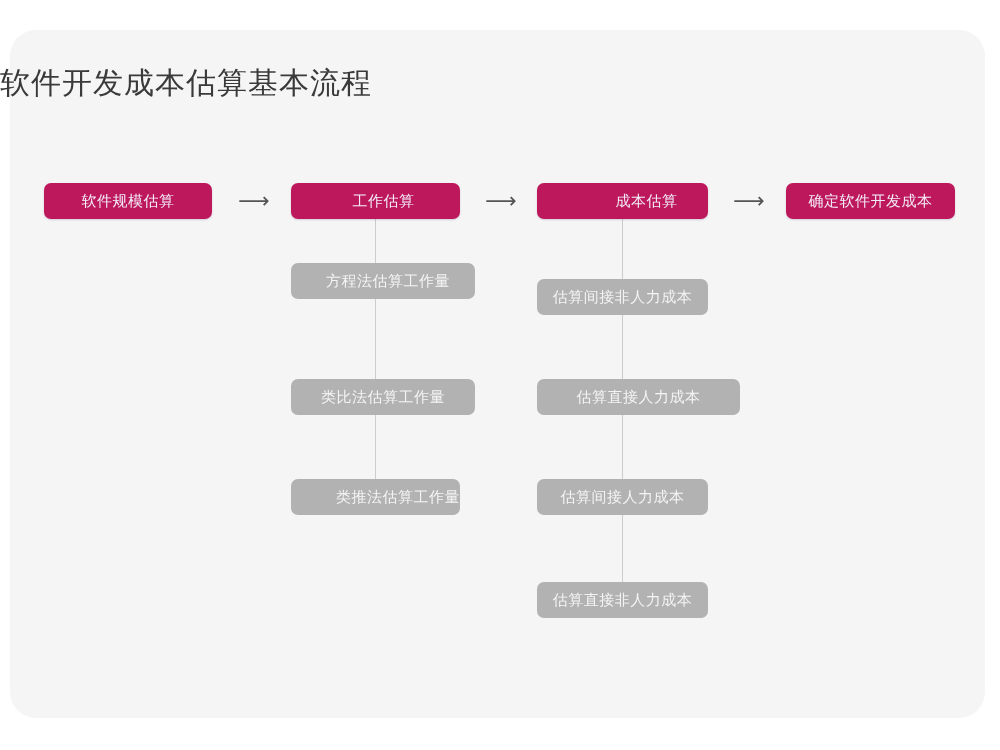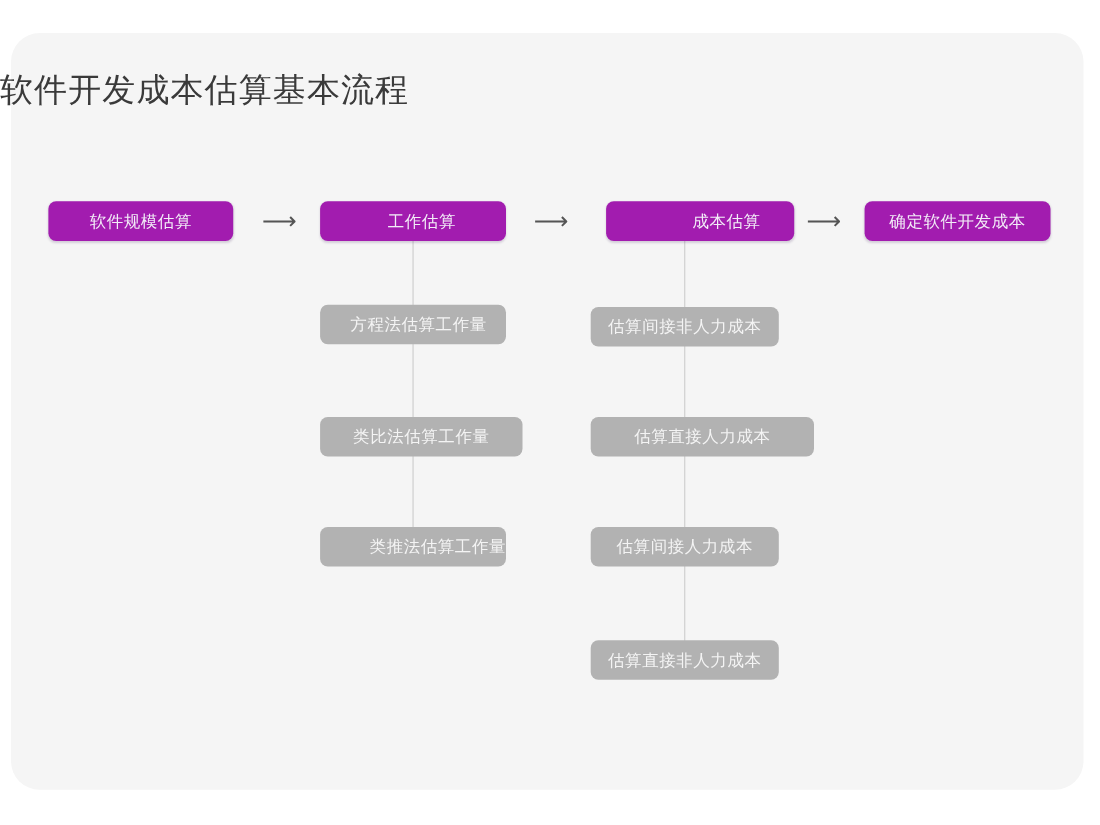--- a/index.html
+++ b/index.html
@@ -39,21 +39,21 @@
     display: flex;
     align-items: center;
     justify-content: center;
     box-sizing: border-box;
     font-size: 15px;
     letter-spacing: 0.5px;
     white-space: nowrap;
     user-select: none;
   }
   .node.primary {
-    background: #a21caf;
+    background: #be185d;
     color: #f2ecf7;
     border-radius: 7px;
     height: 36px;
     box-shadow: 0 1px 2px rgba(60,30,90,0.18);
   }
   .node.secondary {
     background: #b2b2b2;
     color: #f4f4f4;
     border-radius: 7px;
     height: 36px;
@@ -93,33 +93,33 @@
 </div>
 
 <div class="node primary" style="left:291px; top:183px; width:169px;padding-left:16px;">
   <span>工作估算</span>
 </div>
 
 <div class="arrow" style="left:477px; top:189px; width:48px; height:24px;">
   <span>⟶</span>
 </div>
 
-<div class="node primary" style="left:551px; top:183px; width:171px;padding-left:48px;">
+<div class="node primary" style="left:537px; top:183px; width:171px;padding-left:48px;">
   <span>成本估算</span>
 </div>
 
 <div class="arrow" style="left:725px; top:189px; width:48px; height:24px;">
   <span>⟶</span>
 </div>
 
 <div class="node primary" style="left:786px; top:183px; width:169px;">
   <span>确定软件开发成本</span>
 </div>
 
-<div class="node secondary" style="left:291px; top:277px; width:169px;padding-left:10px;">
+<div class="node secondary" style="left:291px; top:263px; width:184px;padding-left:10px;">
   <span>方程法估算工作量</span>
 </div>
 <div class="node secondary" style="left:291px; top:379px; width:184px;">
   <span>类比法估算工作量</span>
 </div>
 <div class="node secondary" style="left:291px; top:479px; width:169px;justify-content:flex-end;">
   <span>类推法估算工作量</span>
 </div>
 
 <div class="node secondary" style="left:537px; top:279px; width:171px;">

